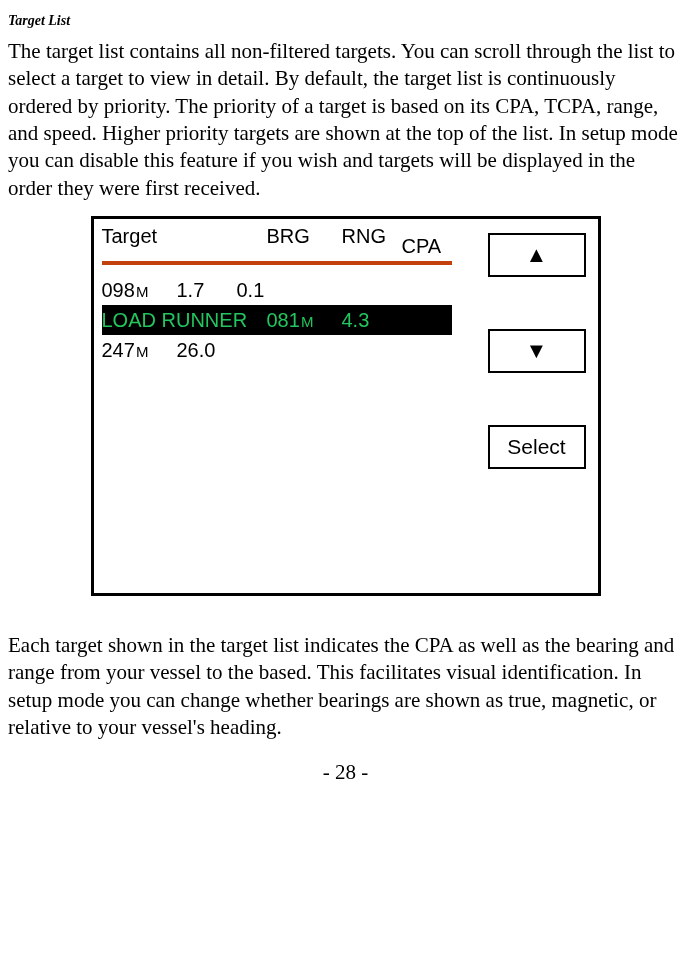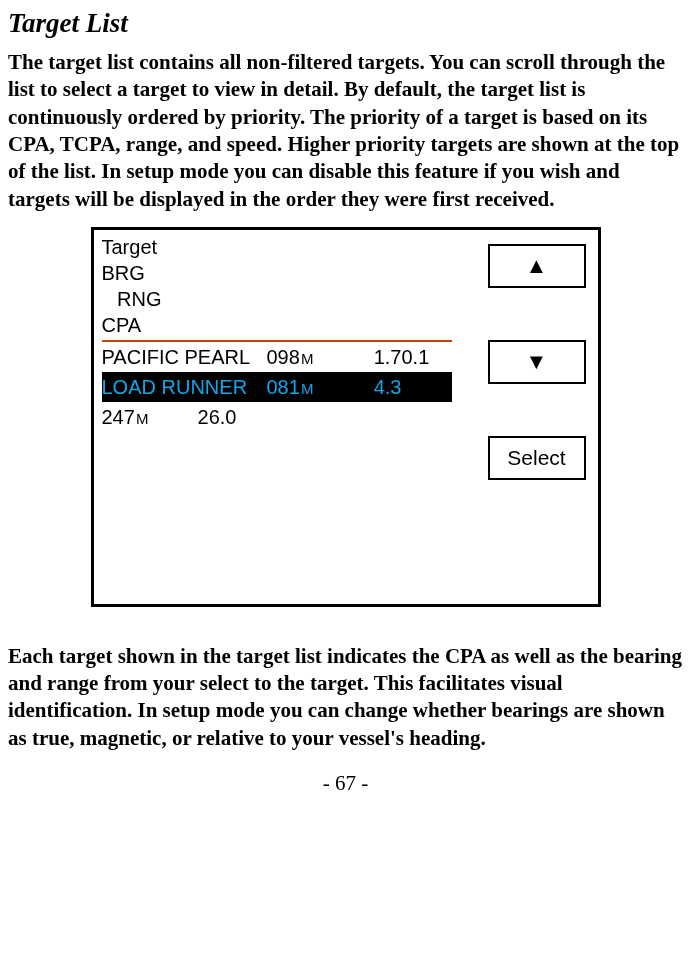--- a/index.html
+++ b/index.html
@@ -9,61 +9,59 @@
       margin: 0;
       padding: 6px 8px;
       width: 691px;
       box-sizing: border-box;
       background: #fff;
       color: #000;
     }
     .section-title {
       font-style: italic;
       font-weight: bold;
-      font-size: 27px;
-      margin: 0 0 8px 0;
+      font-size: 14px;
+      margin: 6px 0 8px 0;
     }
     .paragraph {
       margin: 0 0 14px 0;
-      font-weight: bold;
     }
     .panel {
       border: 3px solid #000;
       width: 510px;
       height: 380px;
       margin: 14px auto 36px auto;
       position: relative;
       font-family: Verdana, Geneva, sans-serif;
       font-size: 20px;
       box-sizing: border-box;
     }
     .panel-list {
       position: absolute;
       left: 8px;
       top: 0;
       width: 350px;
     }
     .header-row {
       display: flex;
-      border-bottom: 2px solid #c2410c;
+      border-bottom: 4px solid #c2410c;
       padding: 4px 0 2px 0;
-      flex-direction: column;
     }
     .col-target { width: 165px; }
     .col-brg { width: 75px; }
-    .col-rng { width: 60px; text-align: right; }
-    .col-cpa { width: 50px; }
+    .col-rng { width: 60px; }
+    .col-cpa { width: 50px; margin-top: 10px; }
     .data-row {
       display: flex;
       padding: 2px 0;
       align-items: baseline;
     }
     .data-row.selected {
       background: #000;
-      color: #0ea5e9;
+      color: #22c55e;
     }
     .brg-val { display: inline-block; }
     .brg-unit { font-size: 15px; display: inline-block; margin-left: 1px; }
     .side-buttons {
       position: absolute;
       right: 12px;
       top: 14px;
       display: flex;
       flex-direction: column;
     }
@@ -103,21 +101,20 @@
 <div class="panel">
   <div class="panel-list">
     <div class="header-row">
       <div class="col-target">Target</div>
       <div class="col-brg">BRG</div>
       <div class="col-rng">RNG</div>
       <div class="col-cpa">CPA</div>
     </div>
 
     <div class="data-row">
-      <div class="col-target">PACIFIC PEARL</div>
       <div class="col-brg">
         <span class="brg-val">098</span><span class="brg-unit">M</span>
       </div>
       <div class="col-rng">1.7</div>
       <div class="col-cpa">0.1</div>
     </div>
 
     <div class="data-row selected">
       <div class="col-target">LOAD RUNNER</div>
       <div class="col-brg">
@@ -142,15 +139,15 @@
     </div>
     <div class="btn btn-down">
       <span class="arrow-down">▼</span>
     </div>
     <div class="btn btn-select">
       <span>Select</span>
     </div>
   </div>
 </div>
 
-<div class="paragraph">Each target shown in the target list indicates the CPA as well as the bearing and range from your select to the target. This facilitates visual identification. In setup mode you can change whether bearings are shown as true, magnetic, or relative to your vessel's heading.</div>
+<div class="paragraph">Each target shown in the target list indicates the CPA as well as the bearing and range from your vessel to the based. This facilitates visual identification. In setup mode you can change whether bearings are shown as true, magnetic, or relative to your vessel's heading.</div>
 
-<div class="page-num">- 67 -</div>
+<div class="page-num">- 28 -</div>
 
 </body></html>

